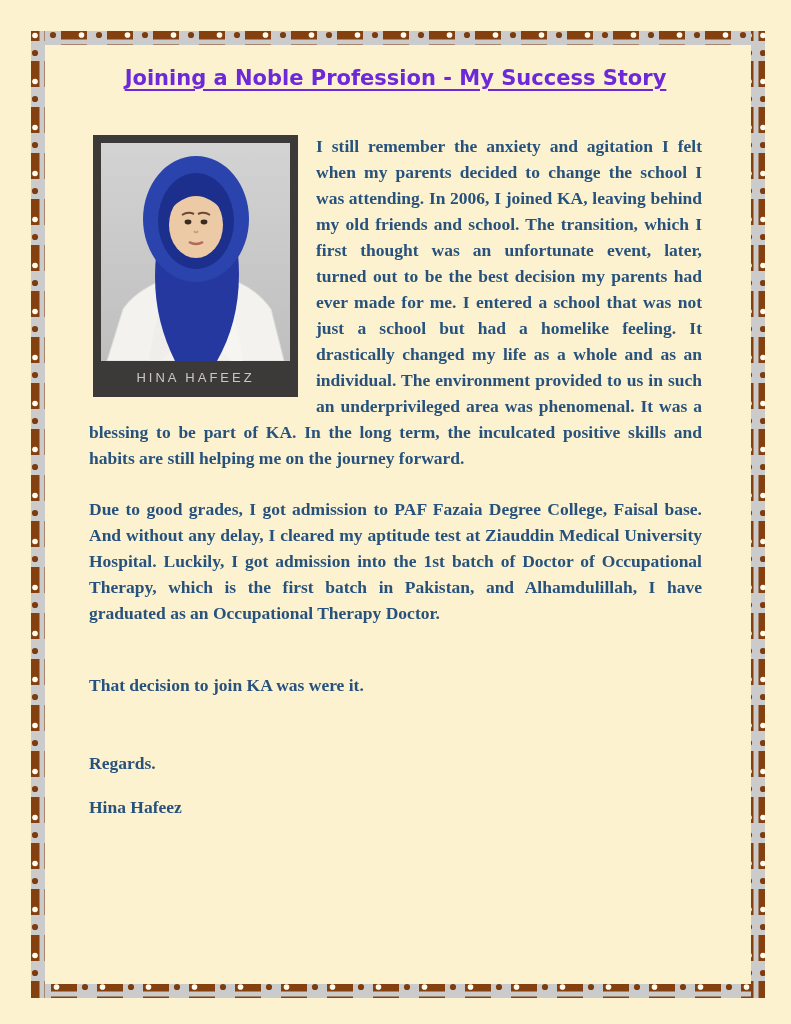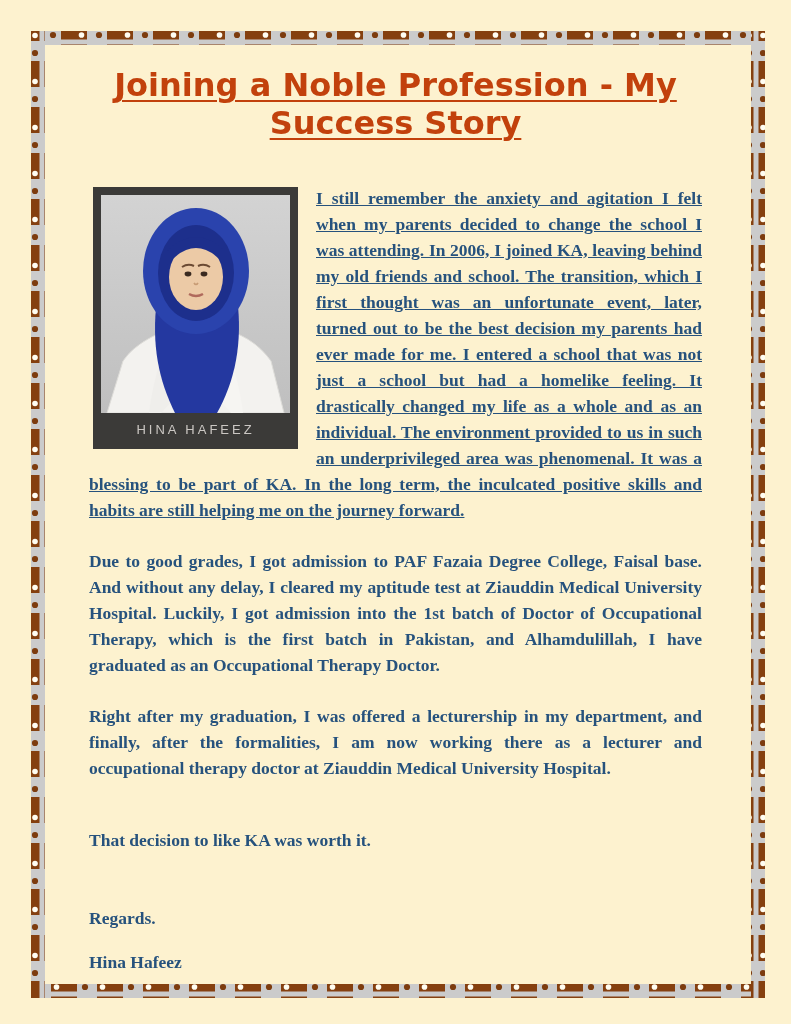--- a/index.html
+++ b/index.html
@@ -11,23 +11,23 @@
     font-family: "Liberation Serif", serif;
   }
   .border-svg {
     position: absolute; left: 0; top: 0;
     pointer-events: none;
   }
   .page-title {
     margin: 66px 40px 0;
     text-align: center;
     font-family: "DejaVu Sans", "Liberation Sans", sans-serif;
-    font-size: 32px;
+    font-size: 21px;
     font-weight: bold;
-    color: #c2410c;
+    color: #6d28d9;
     text-decoration: underline;
     text-decoration-thickness: 2px;
     text-underline-offset: 4px;
     letter-spacing: 0px;
   }
   .content {
     margin: 43px 89px 0;
     color: #26527d;
     font-size: 17.5px;
     font-weight: bold;
@@ -52,21 +52,21 @@
     height: 36px;
     line-height: 34px;
     text-align: center;
     font-family: "Liberation Sans", sans-serif;
     font-size: 13px;
     font-weight: normal;
     color: #cbc7c3;
     letter-spacing: 3px;
   }
   .para { margin: 25px 0 0 0; }
-  .para.first { margin-top: 11px; text-decoration: underline; }
+  .para.first { margin-top: 11px; }
   .para.extra-gap { margin-top: 46px; }
   .closing { margin: 52px 0 18px 0; }
   .signature { margin: 14px 0 0 0; }
 </style>
 </head>
 <body>
 
 <svg class="border-svg" width="791" height="1024" viewBox="0 0 791 1024" aria-hidden="true">
   <defs>
     <pattern id="hbandA" width="46" height="14" patternUnits="userSpaceOnUse">
@@ -131,18 +131,17 @@
       <ellipse cx="87" cy="79" rx="3.4" ry="2.4" fill="#3a2a20"></ellipse>
       <ellipse cx="103" cy="79" rx="3.4" ry="2.4" fill="#3a2a20"></ellipse>
       <path d="M93,88 Q95,91 97,88" stroke="#c79b74" stroke-width="1.6" fill="none"></path>
       <path d="M88,99 Q95,103 102,99" stroke="#b06a5c" stroke-width="2.4" fill="none"></path>
     </svg>
     <div class="photo-caption">HINA HAFEEZ</div>
   </div>
 
   <p class="para first">I still remember the anxiety and agitation I felt when my parents decided to change the school I was attending. In 2006, I joined KA, leaving behind my old friends and school. The transition, which I first thought was an unfortunate event, later, turned out to be the best decision my parents had ever made for me. I entered a school that was not just a school but had a homelike feeling. It drastically changed my life as a whole and as an individual. The environment provided to us in such an underprivileged area was phenomenal. It was a blessing to be part of KA. In the long term, the inculcated positive skills and habits are still helping me on the journey forward.</p>
   <p class="para">Due to good grades, I got admission to PAF Fazaia Degree College, Faisal base. And without any delay, I cleared my aptitude test at Ziauddin Medical University Hospital. Luckily, I got admission into the 1st batch of Doctor of Occupational Therapy, which is the first batch in Pakistan, and Alhamdulillah, I have graduated as an Occupational Therapy Doctor.</p>
-  <p class="para">Right after my graduation, I was offered a lecturership in my department, and finally, after the formalities, I am now working there as a lecturer and occupational therapy doctor at Ziauddin Medical University Hospital.</p>
-  <p class="para extra-gap">That decision to like KA was worth it.</p>
+  <p class="para extra-gap">That decision to join KA was were it.</p>
 
   <p class="closing">Regards.</p>
   <p class="signature">Hina Hafeez</p>
 </div>
 
 </body></html>

